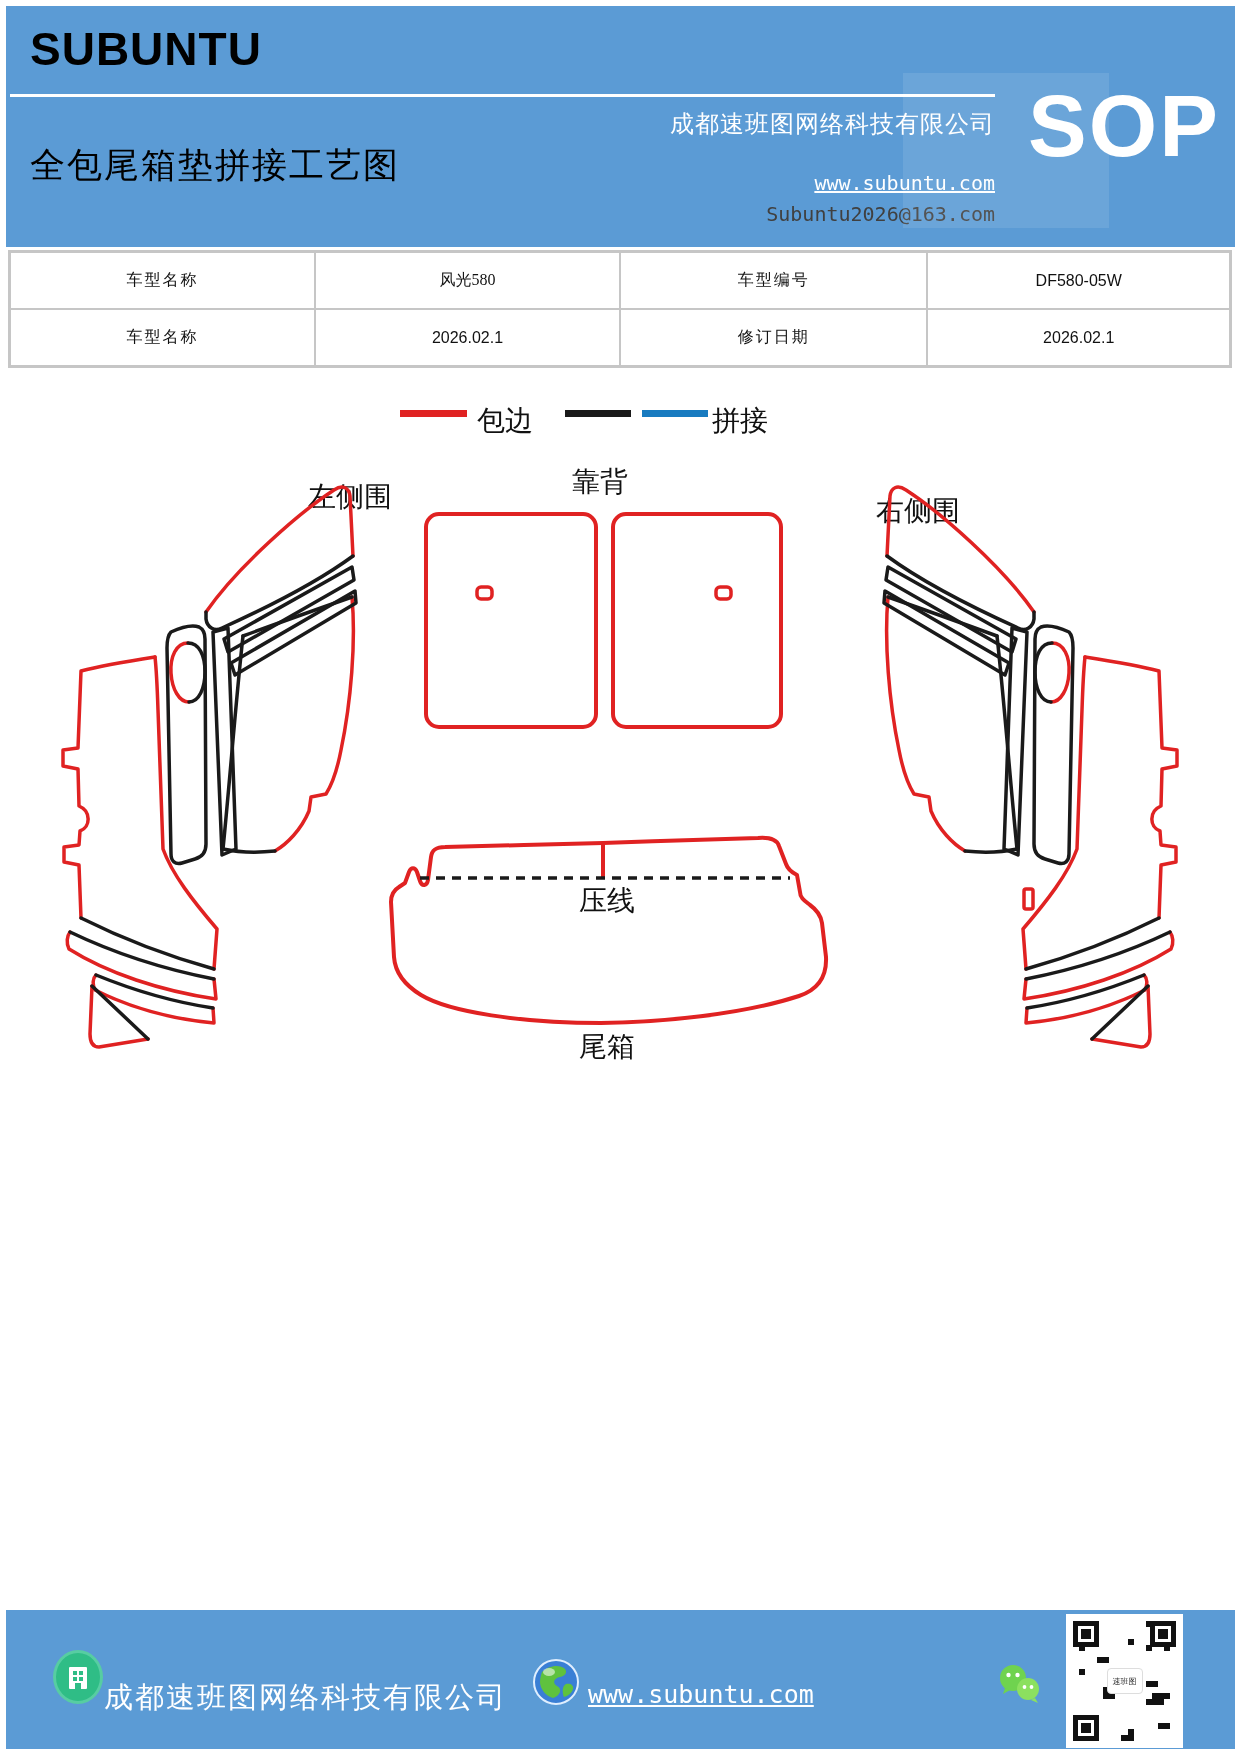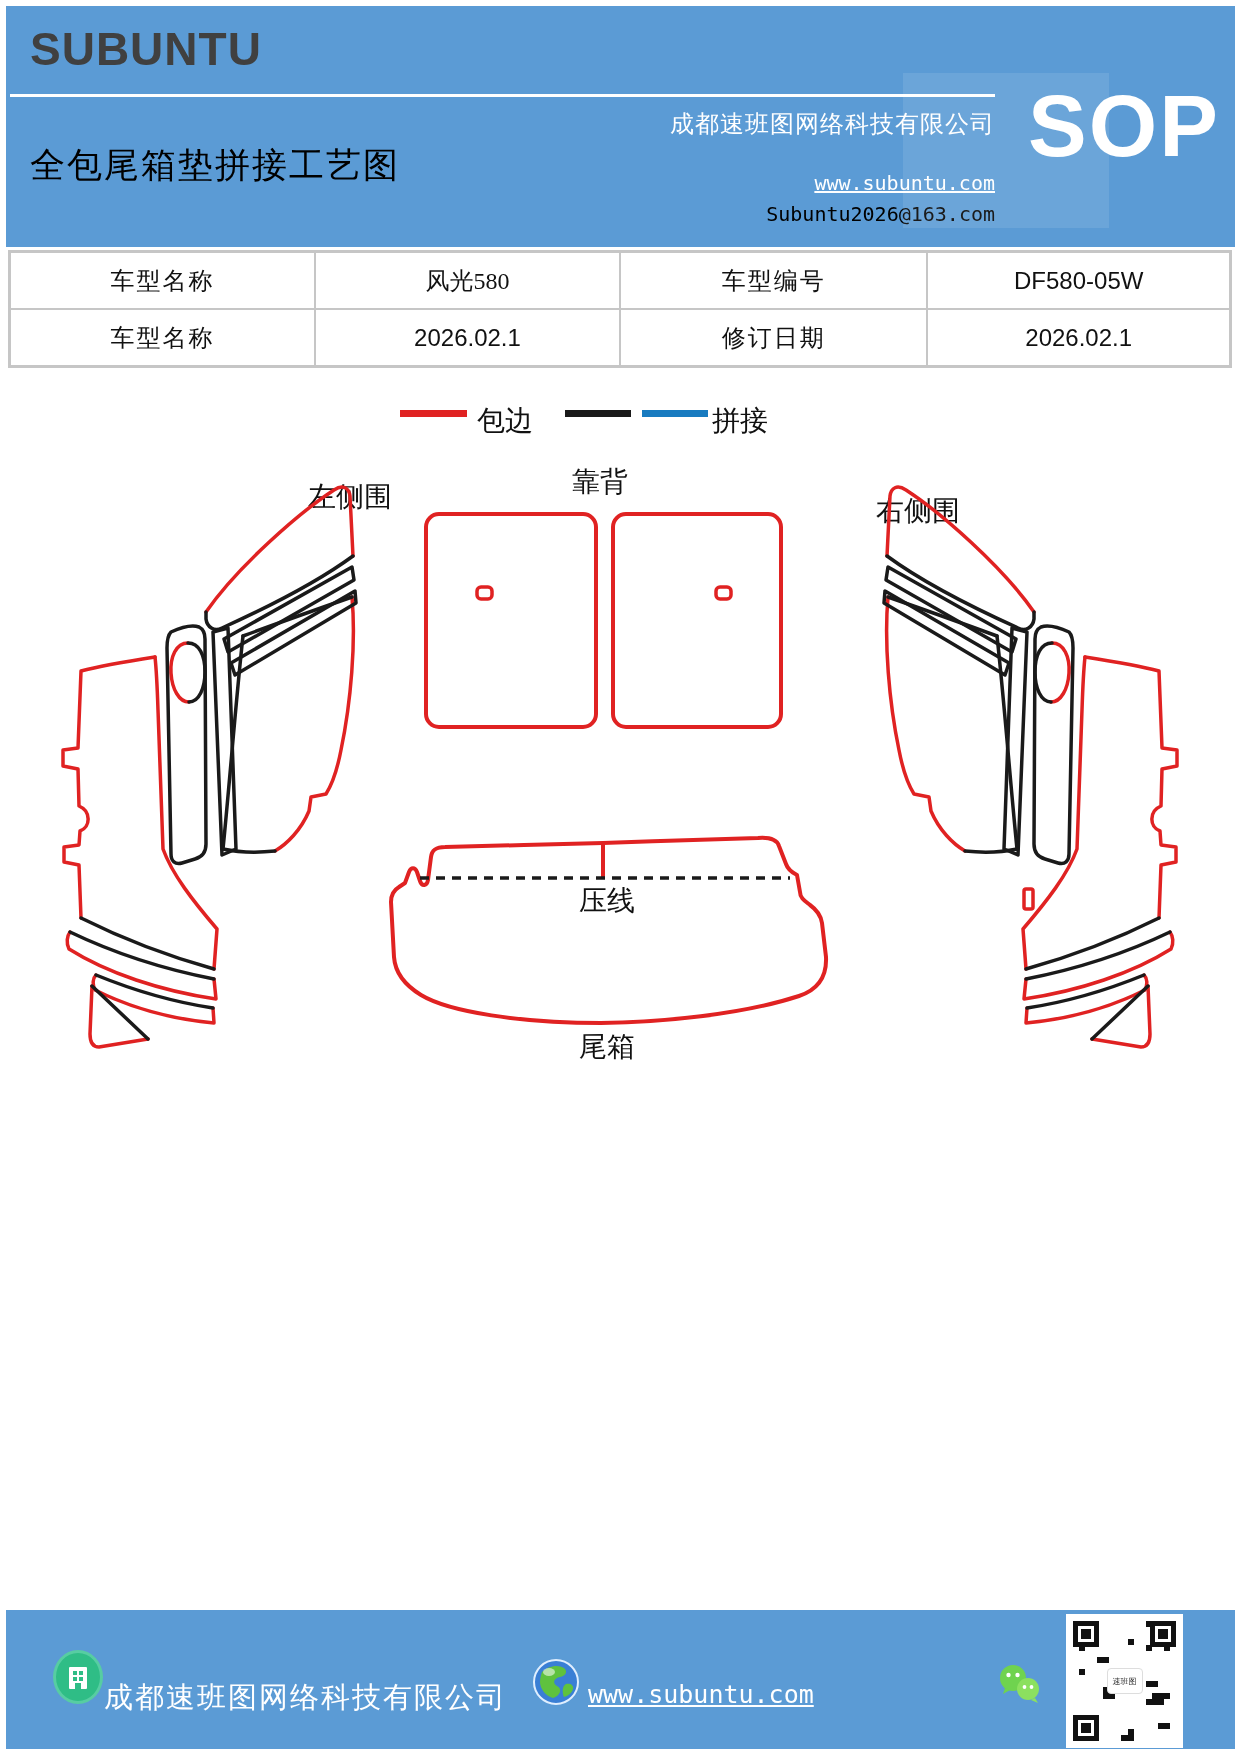--- a/index.html
+++ b/index.html
@@ -1,43 +1,43 @@
 <!DOCTYPE html>
 <html><head>
 <meta charset="utf-8">
 <style>
   html,body{margin:0;padding:0;background:#ffffff;}
   .page{position:relative;width:1241px;height:1754px;background:#ffffff;overflow:hidden;
         font-family:"Liberation Sans",sans-serif;}
 
   
   .top-banner{position:absolute;left:6px;top:6px;width:1229px;height:241px;background:#5b9bd5;}
-  .logo{position:absolute;left:24px;top:16px;color:#404040;font-size:46px;font-weight:bold;
+  .logo{position:absolute;left:24px;top:16px;color:#000000;font-size:46px;font-weight:bold;
         letter-spacing:1px;font-family:"Liberation Sans",sans-serif;}
   .header-rule{position:absolute;left:4px;top:88px;width:985px;height:3px;background:#ffffff;}
   .doc-title{position:absolute;left:24px;top:136px;color:#000000;font-size:35px;
              font-family:"Liberation Serif",serif;letter-spacing:2px;}
   .header-company{position:absolute;left:0;top:102px;width:989px;text-align:right;color:#ffffff;
                   font-size:24px;font-family:"Liberation Serif",serif;letter-spacing:1px;}
   .header-url{position:absolute;left:0;top:165px;width:989px;text-align:right;color:#ffffff;
               font-size:20px;font-family:"DejaVu Sans Mono","Liberation Mono",monospace;
               text-decoration:underline;}
-  .header-email{position:absolute;left:0;top:196px;width:989px;text-align:right;color:#000000;
+  .header-email{position:absolute;left:0;top:196px;width:989px;text-align:right;color:#404040;
                 font-size:20px;font-family:"DejaVu Sans Mono","Liberation Mono",monospace;}
   .sop-panel{position:absolute;left:897px;top:67px;width:206px;height:155px;
              background:rgba(255,255,255,0.10);}
   .sop-text{position:absolute;left:1022px;top:62px;width:185px;color:#ffffff;font-size:88px;
             font-weight:bold;letter-spacing:2px;font-family:"Liberation Sans",sans-serif;margin-top:7px;}
 
   
   .info-table{position:absolute;left:8px;top:250px;width:1224px;height:118px;
               display:grid;grid-template-columns:25% 25% 25.2% 24.8%;grid-template-rows:50% 50%;
               border:2px solid #c6c6c6;box-sizing:border-box;}
   .info-cell{border:1px solid #c6c6c6;display:flex;align-items:center;justify-content:center;
-             font-size:24px;color:#111111;box-sizing:border-box;}
+             font-size:16px;color:#111111;box-sizing:border-box;}
   .cell-label{font-family:"Liberation Serif",serif;letter-spacing:2px;}
   .cell-value{font-family:Liberation Sans, sans-serif;}
   .cell-value-serif{font-family:"Liberation Serif",serif;}
 
   
   .diagram-wrap{position:absolute;left:0;top:380px;width:1241px;height:700px;}
   svg text{font-family:"Liberation Serif","Liberation Sans",serif;fill:#111111;}
 
   
   .bottom-banner{position:absolute;left:6px;top:1610px;width:1229px;height:139px;background:#5b9bd5;}

